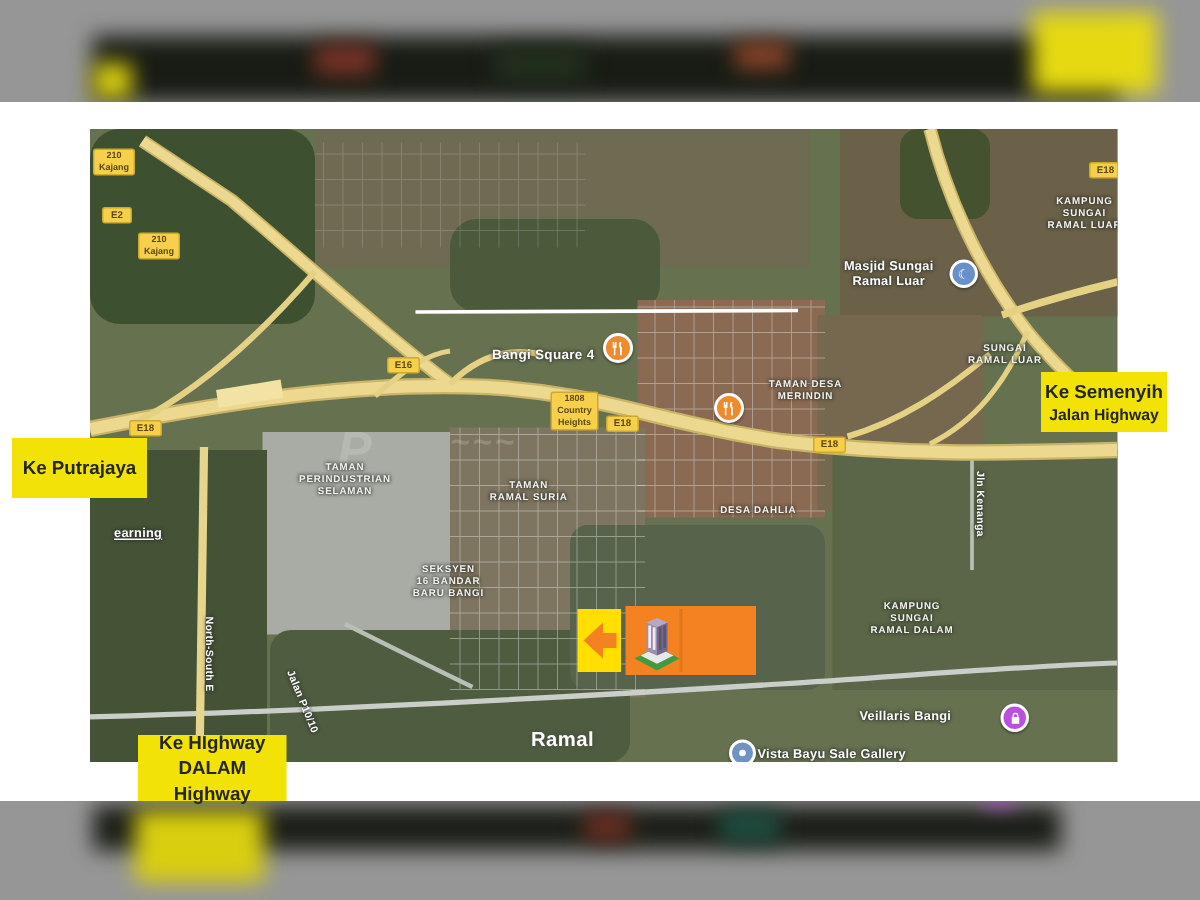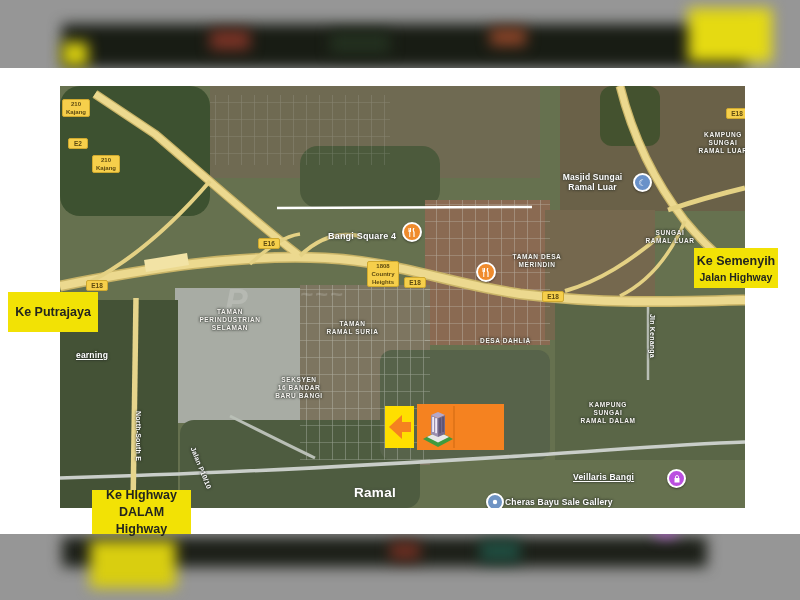--- a/index.html
+++ b/index.html
@@ -181,29 +181,29 @@
       <div>16 BANDAR</div>
       <div>BARU BANGI</div>
     </div>
 
     <div class="mlabel" style="left:518px;top:315px;width:60px;">
       <div>KAMPUNG</div>
       <div>SUNGAI</div>
       <div>RAMAL DALAM</div>
     </div>
 
-    <div class="mpoi-label" style="left:513px;top:386px;width:72px;text-decoration:underline;">Veillaris Bangi</div>
+    <div class="mpoi-label" style="left:513px;top:386px;width:72px;">Veillaris Bangi</div>
     <div class="poi" style="left:607px;top:383px;width:15px;height:15px;background:#bb4fe0;">
       <svg width="8" height="8" viewBox="0 0 8 8">
           <path d="M1.5,3 H6.5 V7.5 H1.5 Z" fill="#fff"></path>
           <path d="M2.5,3 V2 a1.5,1.5 0 0 1 3,0 V3" stroke="#fff" stroke-width="0.9" fill="none"></path>
         </svg>
     </div>
 
-    <div class="mpoi-label" style="left:445px;top:411px;width:110px;">Cheras Bayu Sale Gallery</div>
+    <div class="mpoi-label" style="left:445px;top:411px;width:110px;">Vista Bayu Sale Gallery</div>
     <div class="poi" style="left:426px;top:407px;width:14px;height:14px;background:#6f94c4;">
       <svg width="6" height="6" viewBox="0 0 6 6">
           <circle cx="3" cy="3" r="2.2" fill="#fff"></circle>
         </svg>
     </div>
 
     <div class="mpoi-label" style="left:16px;top:264px;text-decoration:underline;">earning</div>
 
     <div class="mpoi-label vert" style="left:82px;top:325px;transform:rotate(90deg);font-size:7px;">North-South E</div>
     <div class="mpoi-label vert" style="left:596px;top:228px;transform:rotate(90deg);font-size:7px;">Jln Kenanga</div>

